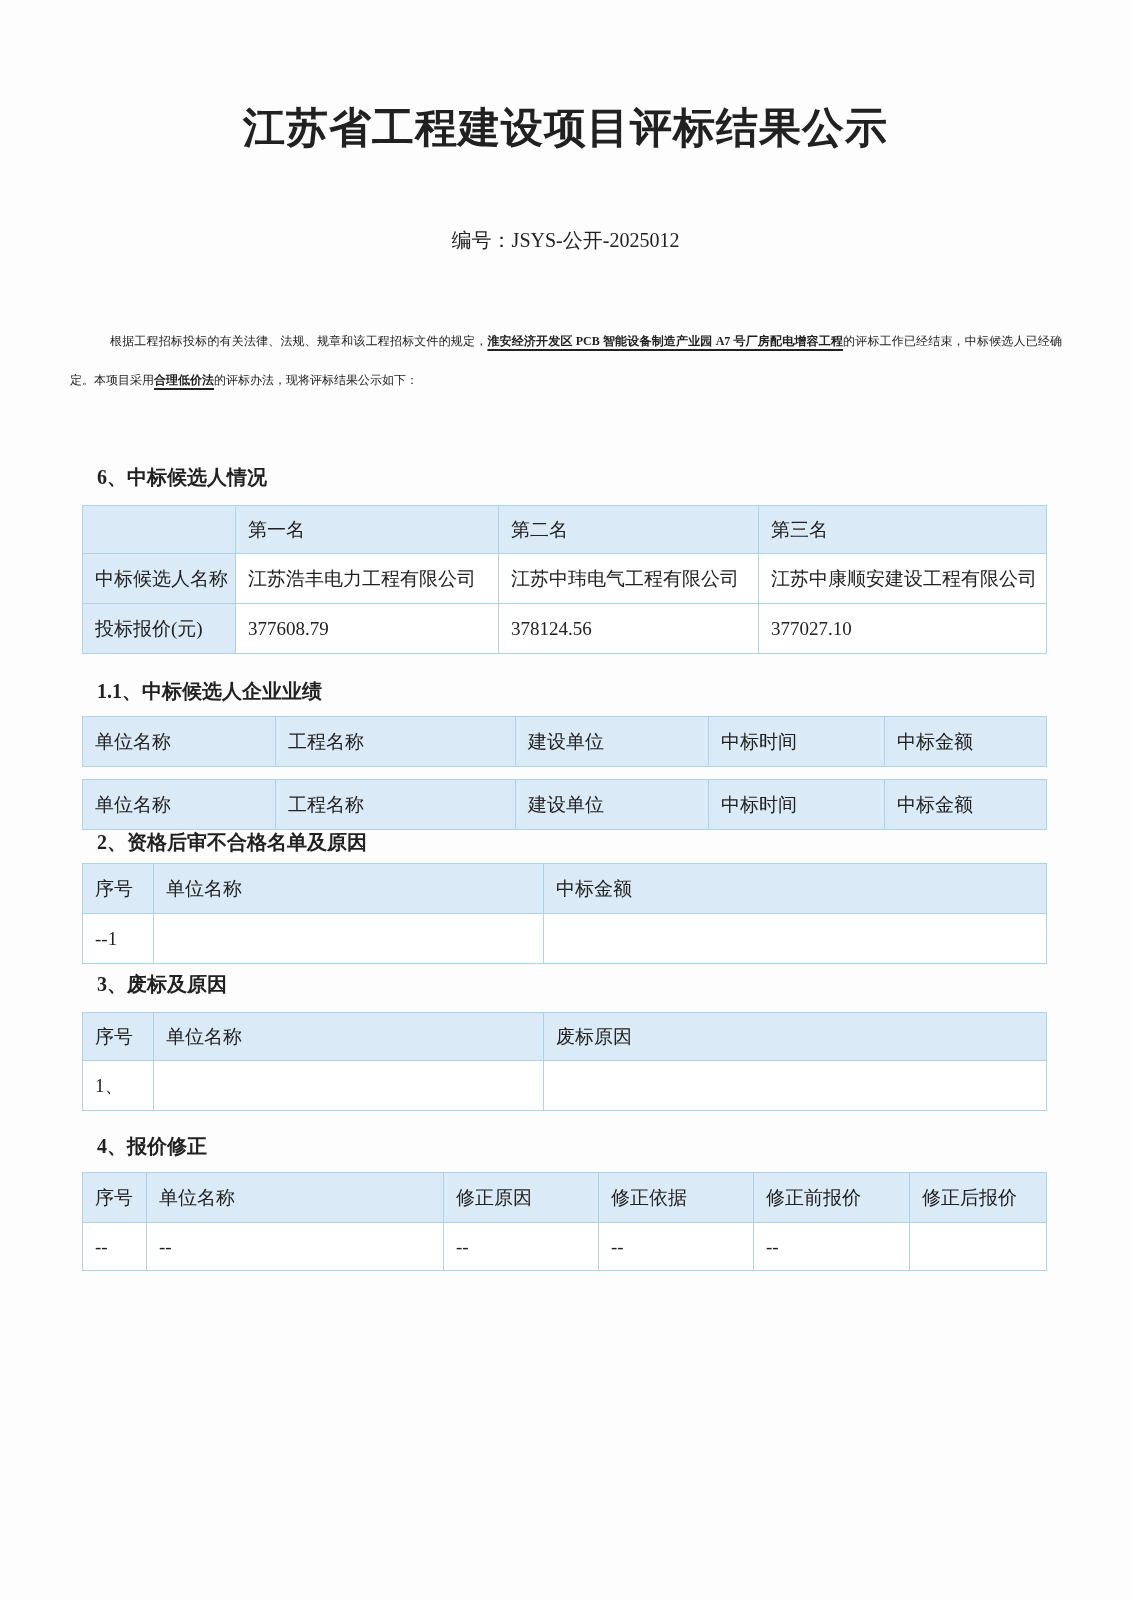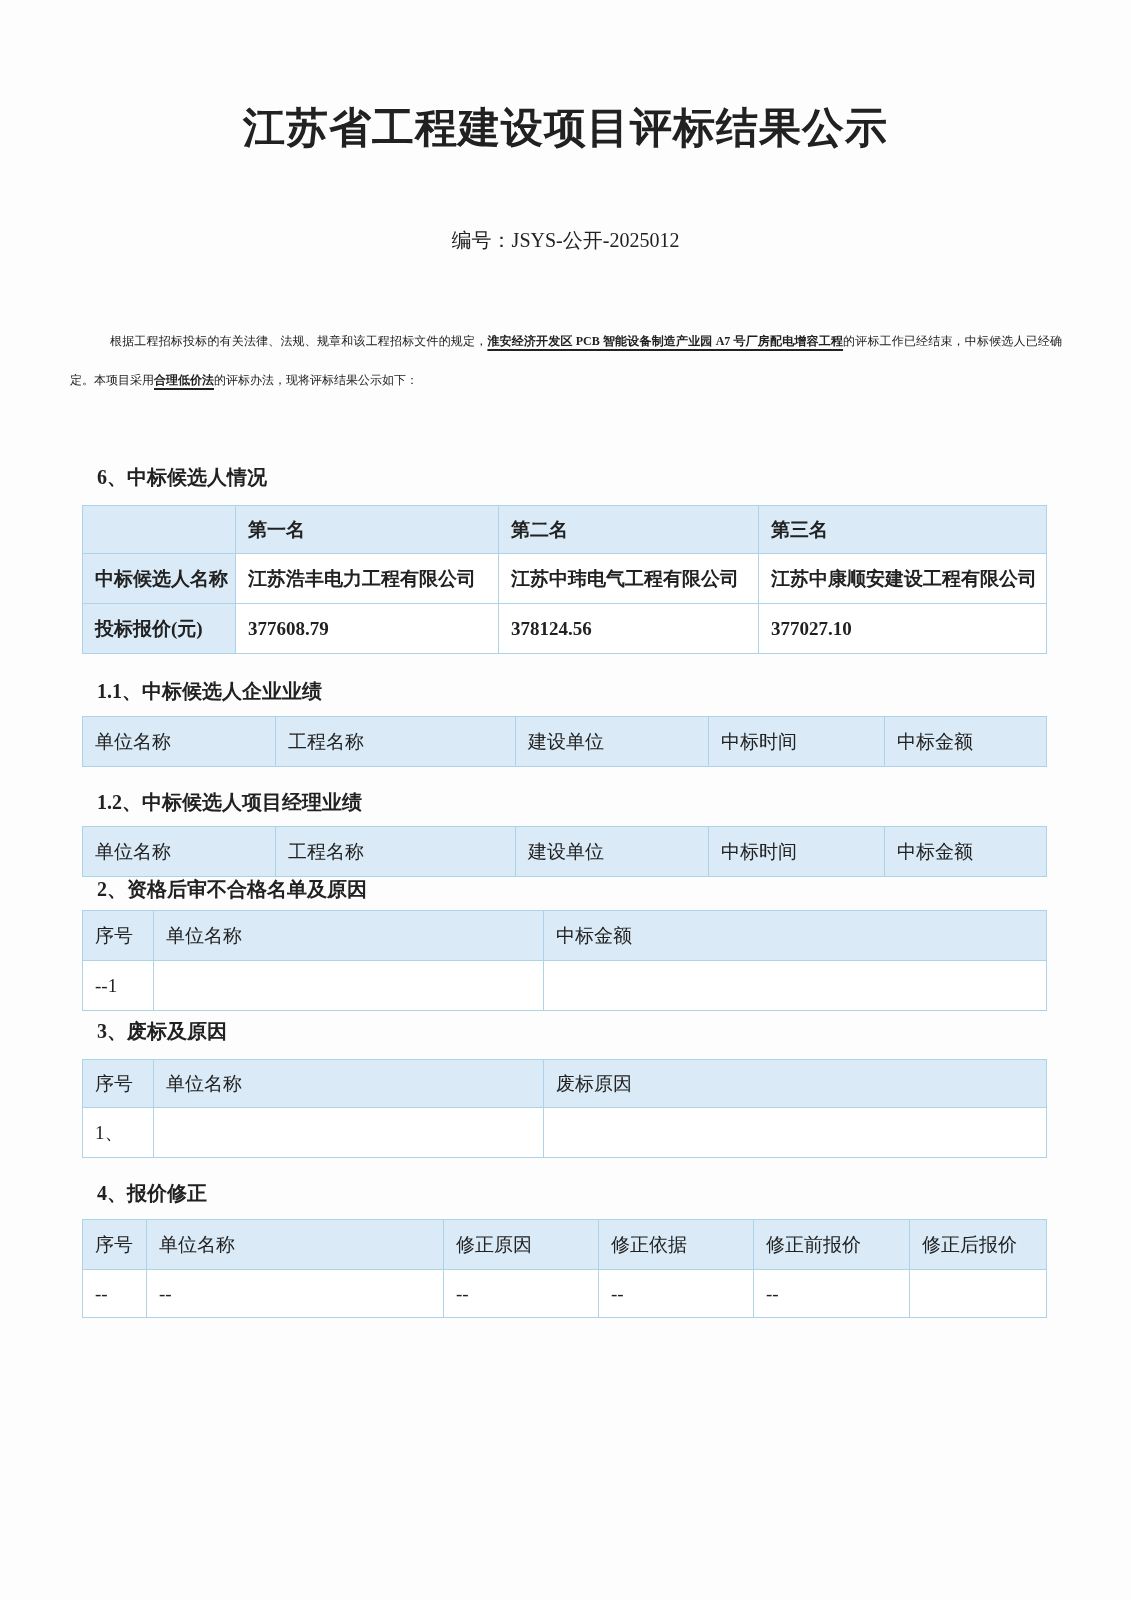--- a/index.html
+++ b/index.html
@@ -67,21 +67,21 @@
     border:1px solid #aed2e8;
     padding:4px 6px 4px 12px;
     font-size:19px;
     color:#212121;
     vertical-align:middle;
     overflow:hidden;
     word-break:break-all;
   }
   table.t td.hd{background:#daeaf6;}
   .t1{margin-top:16px;}
-  .t1 tr{height:50px;font-weight:bold;}
+  .t1 tr{height:50px;}
   .t1 tr.hr{height:48px;}
   .t11{margin-top:13px;}
   .t11 tr{height:50px;}
   .t12{margin-top:12px;}
   .t12 tr{height:50px;}
   .t2{margin-top:9px;}
   .t2 tr{height:50px;}
   .t3{margin-top:16px;}
   .t3 tr{height:48px;}
   .t3 tr.dr{height:50px;}
@@ -145,21 +145,20 @@
         <tr>
       <td class="hd">单位名称</td>
       <td class="hd">工程名称</td>
       <td class="hd">建设单位</td>
       <td class="hd">中标时间</td>
       <td class="hd">中标金额</td>
     </tr>
   </tbody>
     </table>
 
-  <div class="sec sec-12">1.2、中标候选人项目经理业绩</div>
 
   <table class="t t12">
     <colgroup>
         <col style="width:193px">
         <col style="width:240px">
         <col style="width:193px">
         <col style="width:176px">
         <col style="width:162px">
       </colgroup>
     <tbody>

